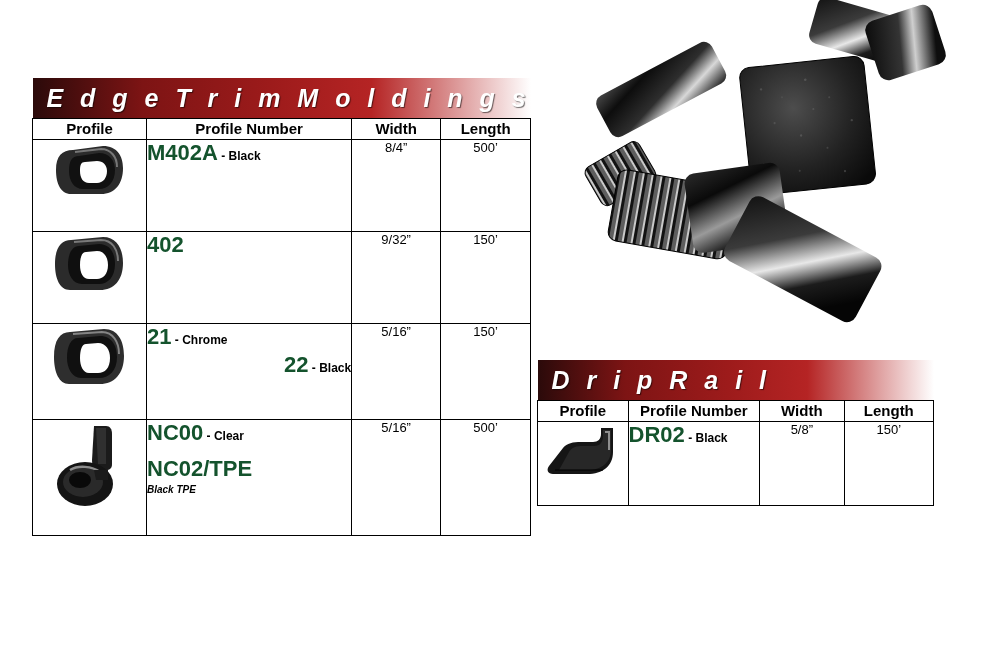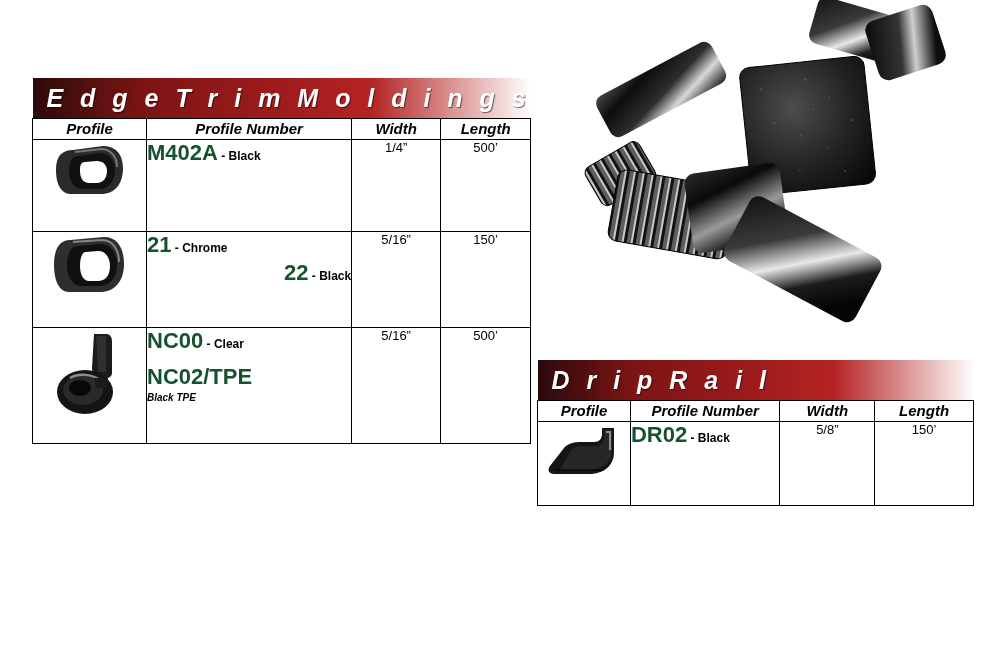--- a/index.html
+++ b/index.html
@@ -53,21 +53,20 @@
 
   
   .col-head {
     font-size: 15px;
     font-weight: bold;
     text-align: center;
     height: 20px;
     line-height: 20px;
     background: #ffffff;
     color: #000;
-    font-style: italic;
   }
 
   
   .profile-cell {
     text-align: center;
     vertical-align: middle;
   }
   .num-cell {
     padding: 6px 0 0 8px;
     text-align: left;
@@ -97,21 +96,21 @@
   .pn-line { line-height: 1.18; }
 
   
   #edge-trim-table { left: 32px; top: 78px; width: 437px; }
   #edge-trim-table col.c1 { width: 100px; }
   #edge-trim-table col.c2 { width: 180px; }
   #edge-trim-table col.c3 { width: 78px; }
   #edge-trim-table col.c4 { width: 79px; }
 
   
-  #drip-rail-table { left: 537px; top: 360px; width: 437px; }
+  #drip-rail-table { left: 537px; top: 360px; width: 397px; }
   #drip-rail-table col.c1 { width: 93px; }
   #drip-rail-table col.c2 { width: 150px; }
   #drip-rail-table col.c3 { width: 95px; }
   #drip-rail-table col.c4 { width: 99px; }
 
   
   .prof-svg { display: block; margin: 0 auto; }
 
   
   #photo-cluster {
@@ -246,24 +245,41 @@
         <path d="M26 16 L46 13 C56 13 62 20 62 30 C62 42 55 49 46 49 L30 49 C21 49 16 41 16 31 C16 21 19 16 26 16 Z" fill="#111"></path>
         <path d="M32 22 L44 21 C50 21 54 25 54 31 C54 38 50 43 44 43 L36 43 C30 43 27 38 27 31 C27 25 28 22 32 22 Z" fill="#ffffff"></path>
         <path d="M22 12 L48 9 C58 9 64 17 64 27" stroke="#777" stroke-width="2" fill="none"></path>
       </svg>
     </td>
     <td class="num-cell">
       <div class="pn-line">
         <span class="pn-main">M402A</span><span class="pn-sub"> - Black</span>
       </div>
     </td>
-    <td class="dim-cell">1/4”</td>
+    <td class="dim-cell">8/4”</td>
     <td class="dim-cell">500’</td>
   </tr>
 
+  <tr style="height:92px;">
+    <td class="profile-cell">
+      <svg class="prof-svg" width="74" height="64" viewBox="0 0 74 64">
+        <path d="M18 8 L50 5 C64 5 70 17 70 31 C70 48 61 58 47 58 L17 58 C7 58 2 47 2 32 C2 16 8 8 18 8 Z" fill="#2b2b2b"></path>
+        <path d="M26 14 L46 12 C57 12 62 21 62 32 C62 45 55 52 46 52 L29 52 C20 52 15 43 15 33 C15 22 19 14 26 14 Z" fill="#0f0f0f"></path>
+        <path d="M33 20 L44 19 C51 19 55 25 55 33 C55 42 50 47 44 47 L36 47 C30 47 27 41 27 33 C27 25 29 20 33 20 Z" fill="#ffffff"></path>
+        <path d="M21 10 L48 8 C59 8 65 17 65 29" stroke="#7a7a7a" stroke-width="2" fill="none"></path>
+      </svg>
+    </td>
+    <td class="num-cell">
+      <div class="pn-line">
+        <span class="pn-main">402</span><span class="pn-sub"></span>
+      </div>
+    </td>
+    <td class="dim-cell">9/32”</td>
+    <td class="dim-cell">150’</td>
+  </tr>
 
   <tr style="height:96px;">
     <td class="profile-cell">
       <svg class="prof-svg" width="76" height="66" viewBox="0 0 76 66">
         <path d="M18 8 L52 5 C66 5 72 17 72 32 C72 50 62 60 48 60 L17 60 C7 60 2 48 2 33 C2 16 8 8 18 8 Z" fill="#2e2e2e"></path>
         <path d="M26 14 L48 12 C60 12 65 22 65 33 C65 47 57 54 47 54 L29 54 C20 54 15 44 15 34 C15 22 19 14 26 14 Z" fill="#101010"></path>
         <path d="M34 20 L46 19 C54 19 58 26 58 34 C58 44 53 49 46 49 L37 49 C31 49 28 42 28 34 C28 26 30 20 34 20 Z" fill="#ffffff"></path>
         <path d="M21 10 L50 8 C61 8 67 18 67 30" stroke="#858585" stroke-width="2" fill="none"></path>
       </svg>
     </td>

